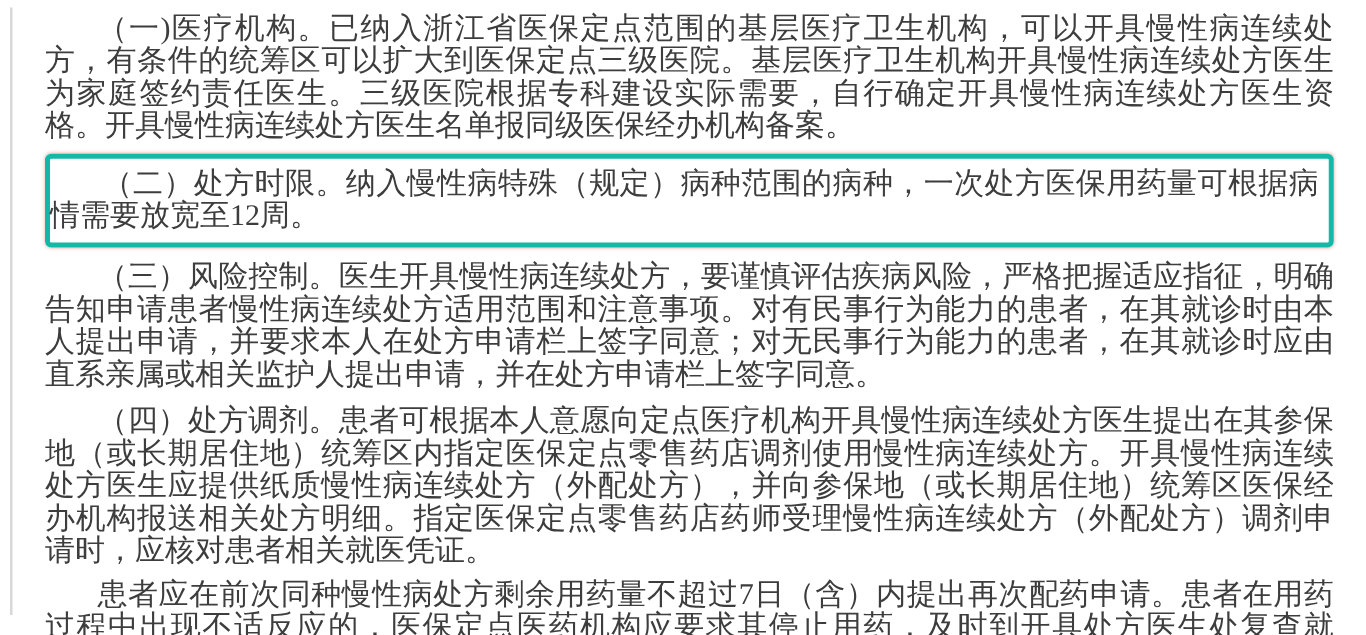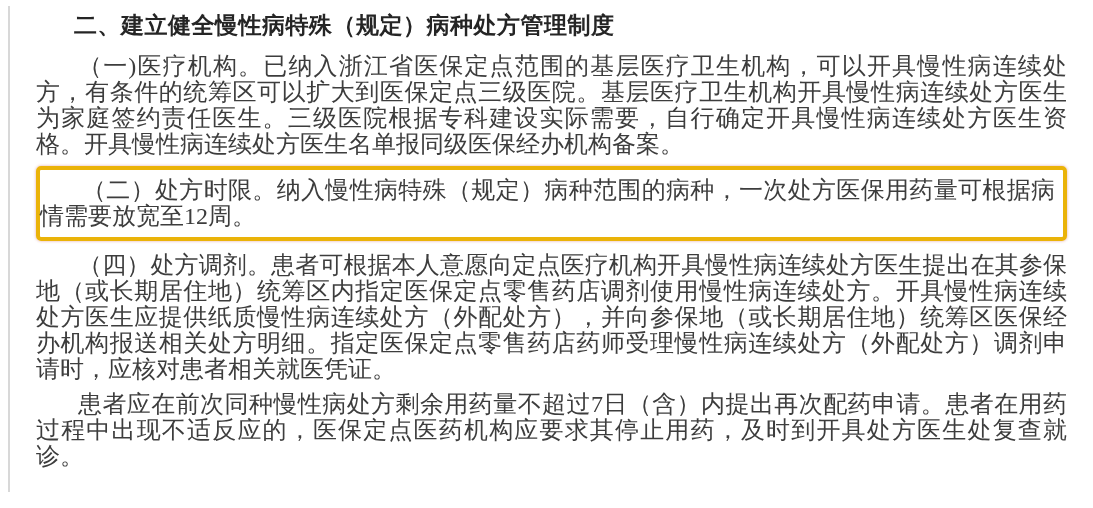--- a/index.html
+++ b/index.html
@@ -40,46 +40,46 @@
   .doc-par {
     font-family: "Liberation Serif", "DejaVu Serif", serif;
     font-size: 24px;
     line-height: 26px;
     color: #3d3d3d;
     text-align: justify;
     text-indent: 42px;
     margin: 0 0 9px 0;
   }
   .highlight-box {
-    border: 4px solid #eab308;
+    border: 4px solid #14b8a6;
     border-radius: 5px;
     box-shadow: 0 0 3px rgba(194, 60, 51, 0.45);
     margin: 2px 0 11px 0;
     padding: 7px 8px 8px 0;
   }
   .highlight-box .doc-par {
     margin: 0;
   }
   .doc-par.p3 { margin-bottom: 11px; }
   .doc-par.p4 { }
   .doc-par.p5 { margin-bottom: 12px; }
 </style>
 </head>
 <body>
 
 <div class="left-rule"></div>
 
 <div class="content">
 
-  <h2 class="doc-title">二、建立健全慢性病特殊（规定）病种处方管理制度</h2>
 
   <p class="doc-par p1">（一)医疗机构。已纳入浙江省医保定点范围的基层医疗卫生机构，可以开具慢性病连续处方，有条件的统筹区可以扩大到医保定点三级医院。基层医疗卫生机构开具慢性病连续处方医生为家庭签约责任医生。三级医院根据专科建设实际需要，自行确定开具慢性病连续处方医生资格。开具慢性病连续处方医生名单报同级医保经办机构备案。</p>
 
   <div class="highlight-box">
     <p class="doc-par p2">（二）处方时限。纳入慢性病特殊（规定）病种范围的病种，一次处方医保用药量可根据病情需要放宽至12周。</p>
   </div>
 
+  <p class="doc-par p3">（三）风险控制。医生开具慢性病连续处方，要谨慎评估疾病风险，严格把握适应指征，明确告知申请患者慢性病连续处方适用范围和注意事项。对有民事行为能力的患者，在其就诊时由本人提出申请，并要求本人在处方申请栏上签字同意；对无民事行为能力的患者，在其就诊时应由直系亲属或相关监护人提出申请，并在处方申请栏上签字同意。</p>
 
   <p class="doc-par p4">（四）处方调剂。患者可根据本人意愿向定点医疗机构开具慢性病连续处方医生提出在其参保地（或长期居住地）统筹区内指定医保定点零售药店调剂使用慢性病连续处方。开具慢性病连续处方医生应提供纸质慢性病连续处方（外配处方），并向参保地（或长期居住地）统筹区医保经办机构报送相关处方明细。指定医保定点零售药店药师受理慢性病连续处方（外配处方）调剂申请时，应核对患者相关就医凭证。</p>
 
   <p class="doc-par p5">患者应在前次同种慢性病处方剩余用药量不超过7日（含）内提出再次配药申请。患者在用药过程中出现不适反应的，医保定点医药机构应要求其停止用药，及时到开具处方医生处复查就诊。</p>
 
 </div>
 
 </body></html>

